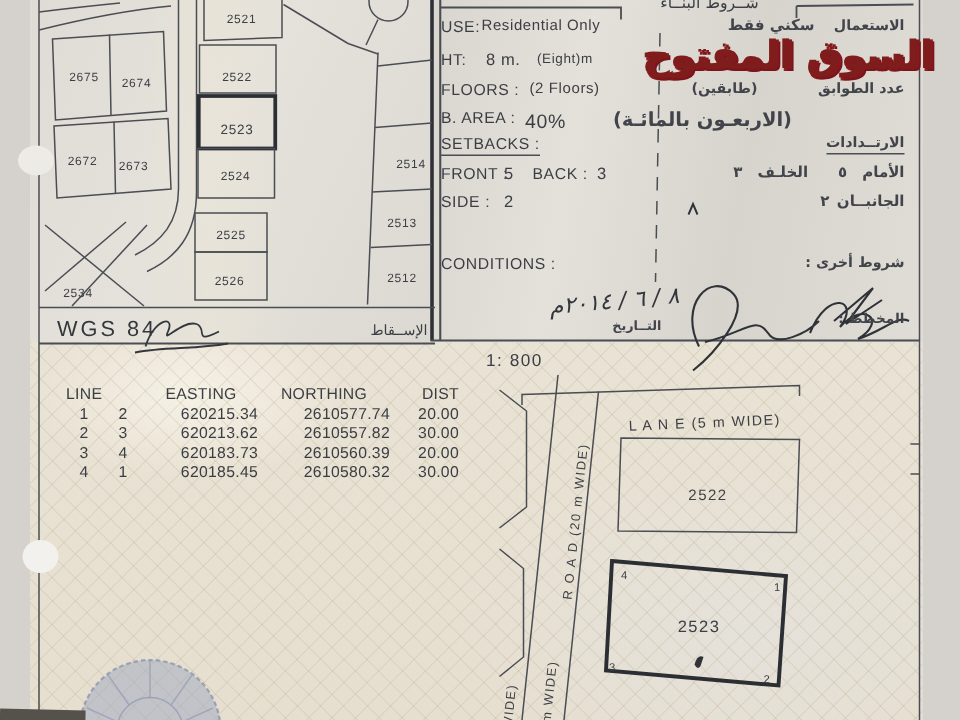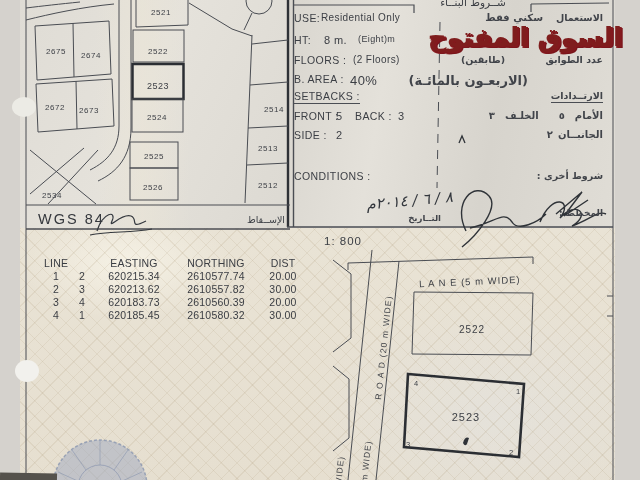--- a/index.html
+++ b/index.html
@@ -39,21 +39,21 @@
   #watermark{position:absolute;top:22px;right:18px;text-align:right;line-height:1;}
   #wm-ar{font:bold 26px "DejaVu Sans",sans-serif;color:#7f1d1d;
        text-shadow:2px 1px 0 #84191e,3px 2px 0 #7a161b,1px 2px 0 #8c2025;}
   #wm-latin{margin-top:4px;font:bold 19px "DejaVu Sans",sans-serif;color:#928d85;opacity:.95;
        text-shadow:-1px 0 0 #f4f2ee,1px 0 0 #f4f2ee,0 -1px 0 #f4f2ee,0 1px 0 #f4f2ee;letter-spacing:.5px;}
   #wm-latin .tld{font-size:9px;}
   
   #coords{position:absolute;left:44px;top:256px;color:#3a3d43;font-size:10.5px;letter-spacing:.2px;}
   #coords .trow{display:grid;grid-template-columns:24px 28px 76px 88px 46px;height:13px;align-items:center;}
   #coords .c1,#coords .c2{text-align:center;}
-  #coords .c3,#coords .c4,#coords .c5{text-align:center;}
+  #coords .c3,#coords .c4,#coords .c5{text-align:right;}
   #coords .hdr .lin{grid-column:1/3;}
   #coords .hdr .c3,#coords .hdr .c4{text-align:center;}
   #area-line{margin-top:3px;padding-left:34px;letter-spacing:.3px;}
   #scale{position:absolute;left:324px;top:235px;font-size:11.5px;color:#3b3e44;letter-spacing:1px;}
 </style>
 </head>
 <body>
 
 <div id="stage">
   <div id="doc">

